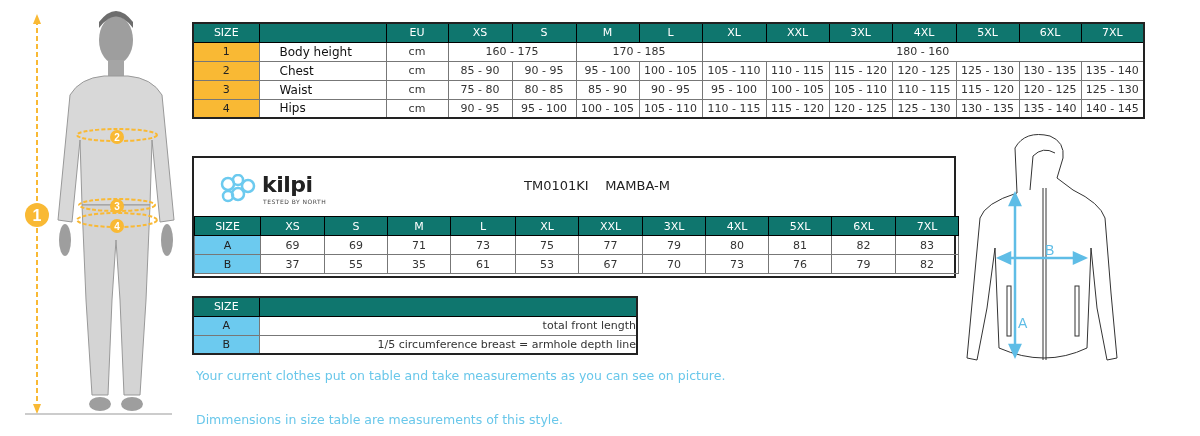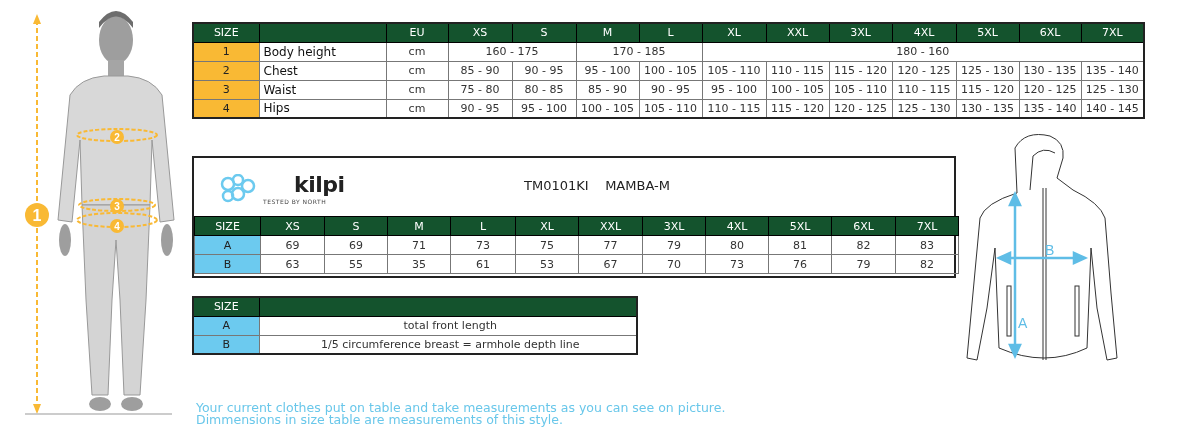--- a/index.html
+++ b/index.html
@@ -1,32 +1,32 @@
 <!DOCTYPE html>
 <html><head>
 <meta charset="utf-8">
 <style>
   * { box-sizing: border-box; margin: 0; padding: 0; }
   body { width: 1200px; height: 436px; background: #ffffff; position: relative; overflow: hidden;
          font-family: "DejaVu Sans", sans-serif; color: #222; }
   .abs { position: absolute; }
   table { border-collapse: collapse; table-layout: fixed; position: absolute; font-size: 11px; }
   td, th { border: 1px solid #777; text-align: center; height: 19px; padding: 0; white-space: nowrap; color: #333; font-weight: normal; }
-  th { background: #14532d; color: #fff; border-color: #000; font-weight: normal; }
+  th { background: #0f766e; color: #fff; border-color: #000; font-weight: normal; }
   .t1 { left: 192px; top: 22px; width: 951px; border: 2px solid #222; }
   .t1 td.num { background: #f9b934; color: #222; }
-  .t1 td.lbl { text-align: left; padding-left: 4px; color: #111; font-size: 12px; }
+  .t1 td.lbl { text-align: left; padding-left: 20px; color: #111; font-size: 12px; }
   .t2wrap { position: absolute; left: 192px; top: 156px; width: 764px; height: 122px; border: 2px solid #222; }
   .t2head { position: absolute; left: 0; top: 0; width: 760px; height: 58px; background: #fff; }
   .t2 { left: 0; top: 58px; width: 760px; }
   .t2 td.key, .t3 td.key { background: #6ccaef; color: #222; }
   .t3 { left: 192px; top: 296px; width: 446px; border: 2px solid #222; }
-  .t3 td.desc { text-align: center; padding-left: 5px; }
+  .t3 td.desc { text-align: right; padding-left: 5px; }
   .note { position: absolute; left: 196px; color: #69c7ea; font-size: 12.5px; }
-  .logo-text { position: absolute; left: 262px; top: 172px; font-size: 22px; font-weight: bold; color: #222; letter-spacing: -0.5px; margin-left: 32px; }
+  .logo-text { position: absolute; left: 262px; top: 172px; font-size: 22px; font-weight: bold; color: #222; letter-spacing: -0.5px; }
   .logo-sub { position: absolute; left: 263px; top: 198px; font-size: 6px; color: #444; letter-spacing: 0.5px; }
   .product { position: absolute; left: 524px; top: 178px; font-size: 13px; color: #222; }
 </style>
 </head>
 <body>
 
 <svg class="abs" style="left:0;top:0" width="190" height="436">
   <line x1="37" y1="20" x2="37" y2="410" stroke="#f9b934" stroke-width="2" stroke-dasharray="5,3"></line>
   <polygon points="37,14 33,24 41,24" fill="#f9b934"></polygon>
   <polygon points="37,414 33,404 41,404" fill="#f9b934"></polygon>
@@ -202,21 +202,21 @@
       <td>75</td>
       <td>77</td>
       <td>79</td>
       <td>80</td>
       <td>81</td>
       <td>82</td>
       <td>83</td>
     </tr>
     <tr>
       <td class="key">B</td>
-      <td>63</td>
+      <td>37</td>
       <td>55</td>
       <td>35</td>
       <td>61</td>
       <td>53</td>
       <td>67</td>
       <td>70</td>
       <td>73</td>
       <td>76</td>
       <td>79</td>
       <td>82</td>
@@ -245,21 +245,21 @@
     <td class="key">A</td>
     <td class="desc">total front length</td>
   </tr>
   <tr>
     <td class="key">B</td>
     <td class="desc">1/5 circumference breast = armhole depth line</td>
   </tr>
 </tbody>
   </table>
 
-<div class="note" style="top:400px">Your current clothes put on table and take measurements as you can see on picture.</div>
+<div class="note" style="top:368px">Your current clothes put on table and take measurements as you can see on picture.</div>
 <div class="note" style="top:412px">Dimmensions in size table are measurements of this style.</div>
 
 <svg class="abs" style="left:955px;top:128px" width="175" height="245">
   <g fill="none" stroke="#333" stroke-width="1">
     <path d="M62 65 L60 20 Q70 2 95 8 Q110 14 108 30 L102 50 L118 62"></path>
     <path d="M75 62 L78 28 Q88 18 100 25"></path>
     <path d="M62 65 Q30 75 25 90 L18 165 L12 230 L22 232 L32 180 L40 120"></path>
     <path d="M118 62 Q145 75 150 90 L156 165 L162 230 L152 232 L142 180 L136 120"></path>
     <path d="M40 120 L44 220 Q90 240 132 220 L136 120"></path>
     <line x1="88" y1="60" x2="88" y2="232"></line>

